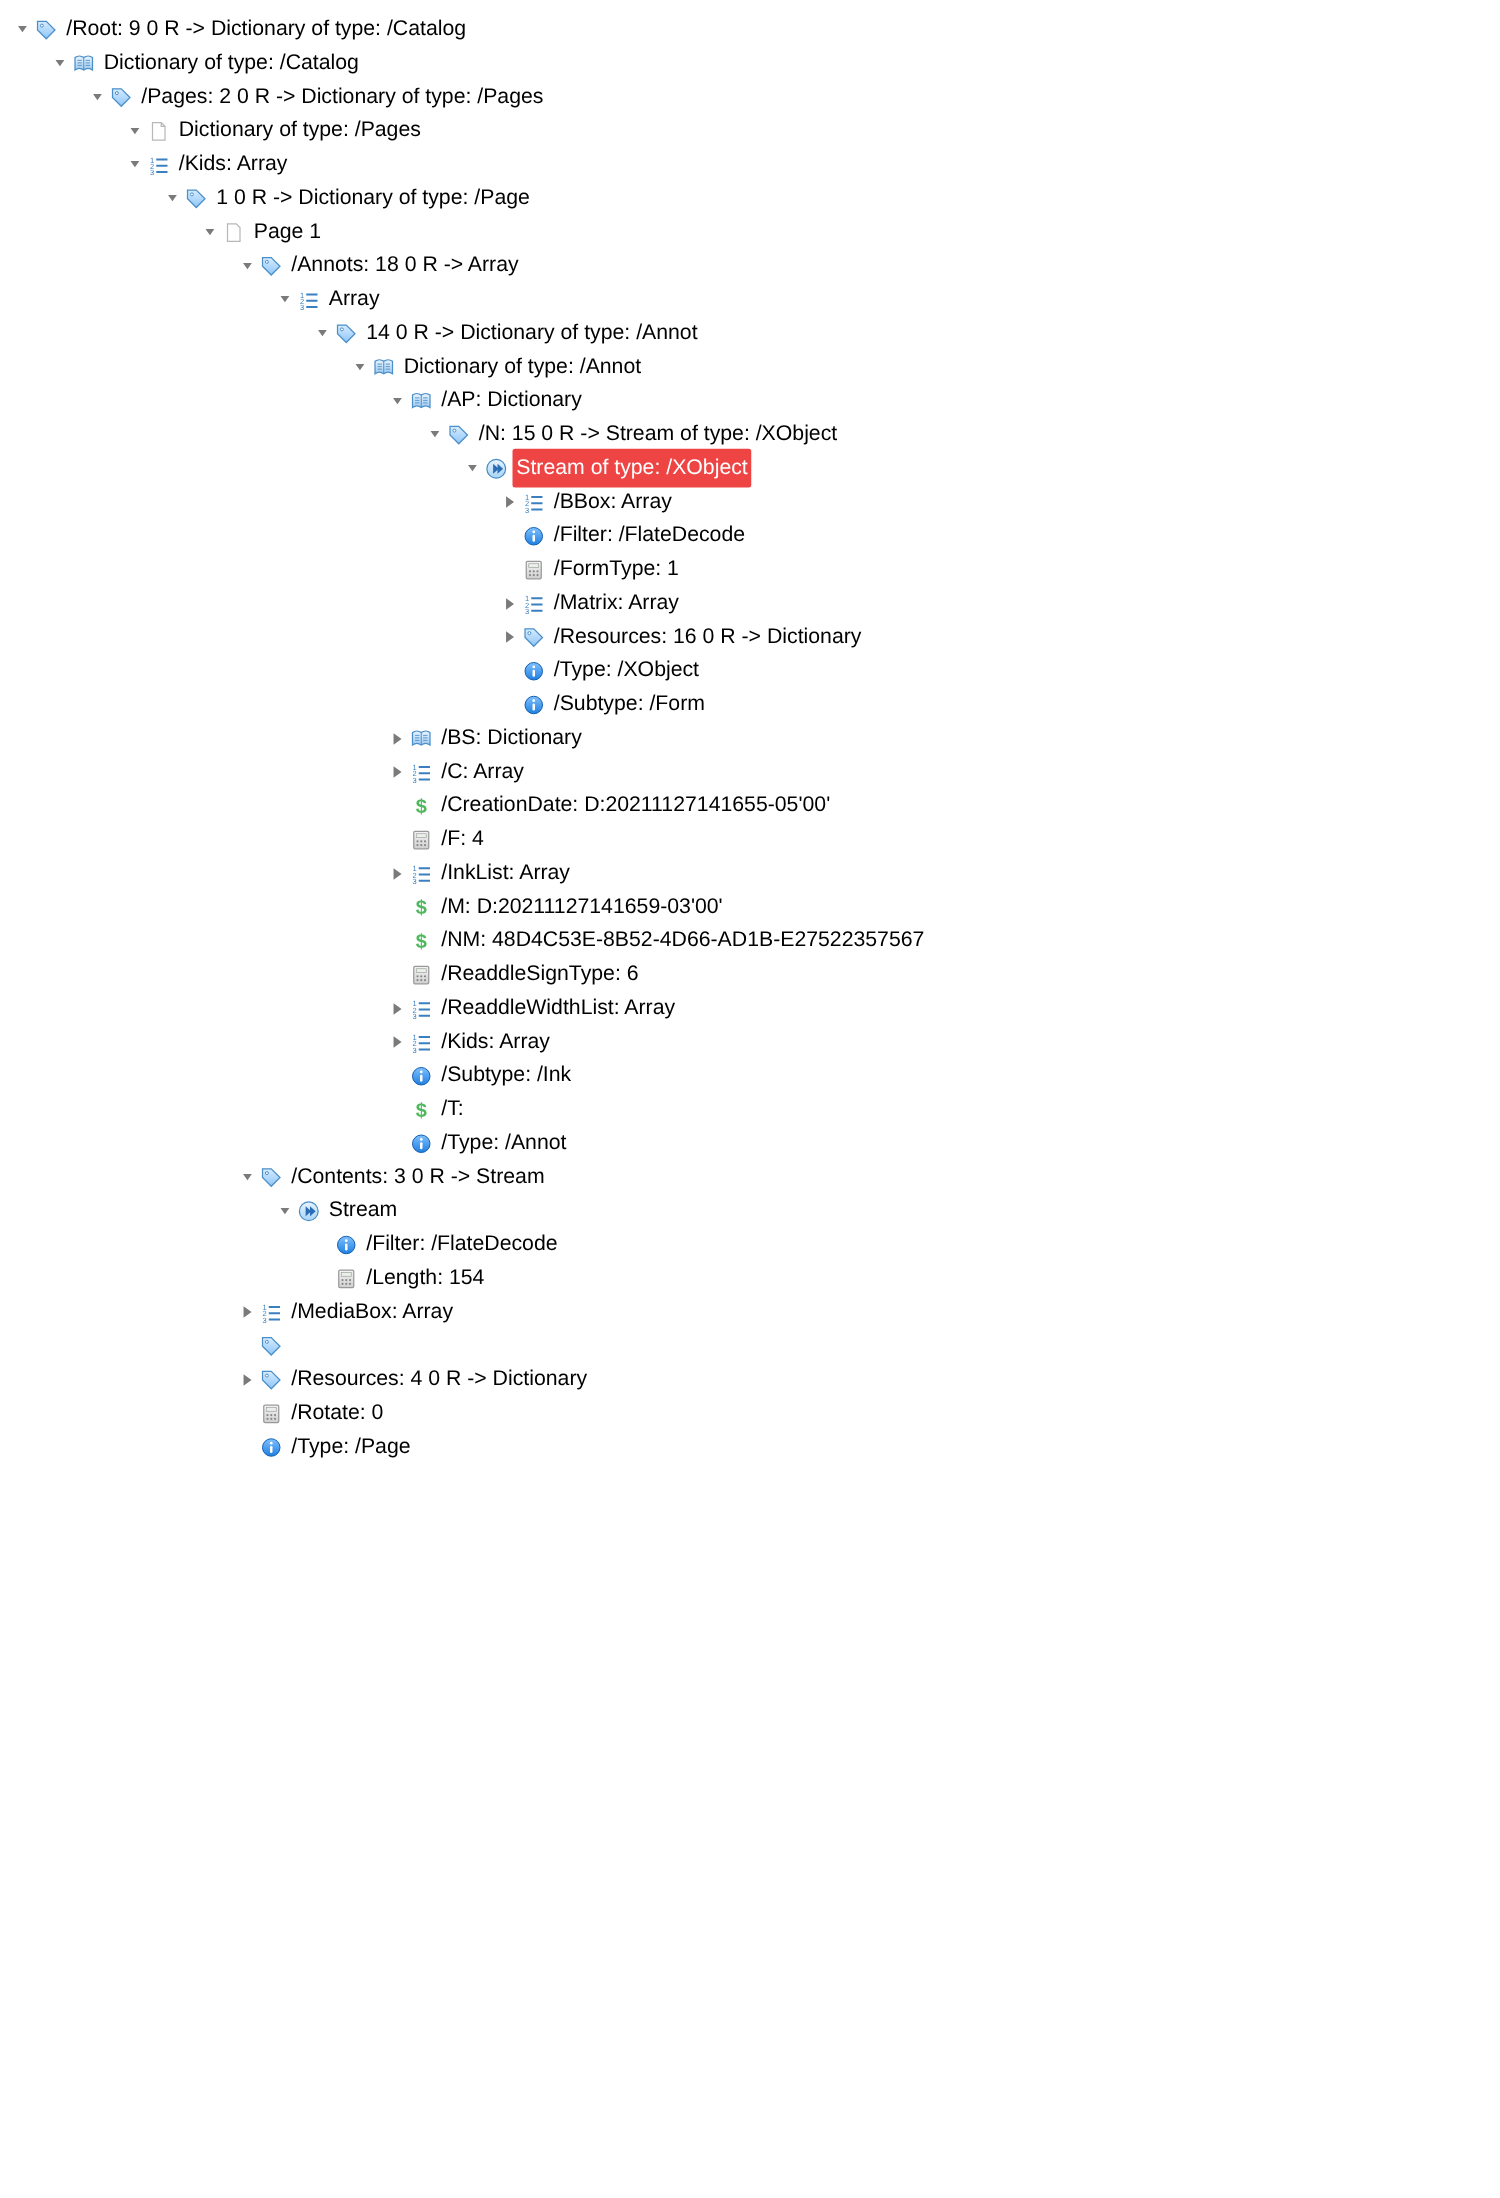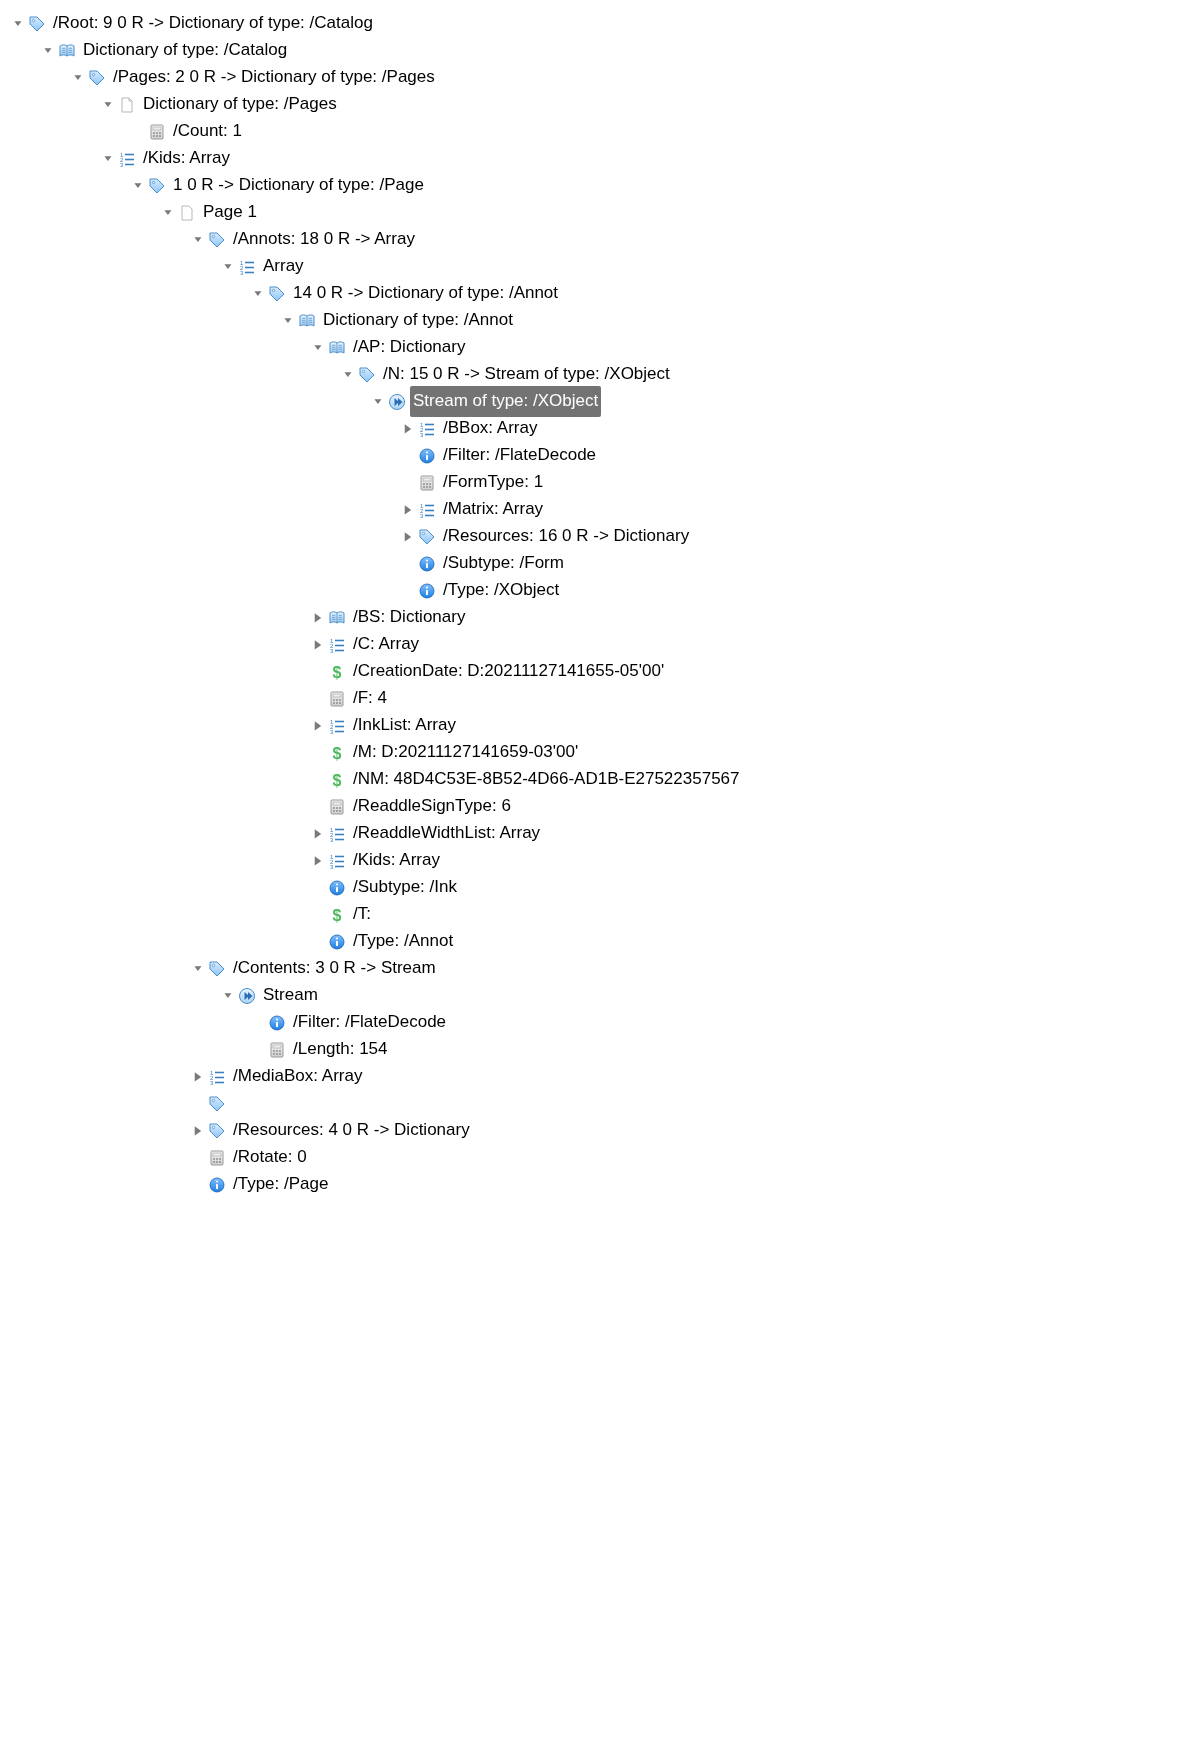--- a/index.html
+++ b/index.html
@@ -2,21 +2,21 @@
 <html><head>
 <meta charset="utf-8">
 <style>
   html,body{margin:0;padding:0;background:#fff;font-family:"Helvetica Neue",Helvetica,Arial,sans-serif;font-size:17px;color:#000;}
   .tree{padding:10px 0 20px 6px;line-height:1.7;}
   .row{display:flex;align-items:center;height:27px;white-space:nowrap;}
   .indent{display:inline-block;}
   .arrow{width:16px;display:inline-flex;justify-content:center;align-items:center;color:#7a7a7a;font-size:12px;user-select:none;}
   .icon{width:18px;height:18px;display:inline-flex;align-items:center;justify-content:center;margin:0 4px 0 2px;}
   .label{padding:1px 3px;border-radius:2px;}
-  .label.selected{background:#737373;color:#fff;text-align:center;}
+  .label.selected{background:#ef4444;color:#fff;text-align:center;}
   svg{display:block;}
 </style>
 </head>
 <body>
 
 <svg width="0" height="0" style="position:absolute">
   <defs>
     <linearGradient id="tagGrad" x1="0" y1="0" x2="0" y2="1">
       <stop offset="0" stop-color="#d7ecff"></stop>
         <stop offset="1" stop-color="#8ec5f7"></stop>
@@ -127,157 +127,147 @@
       <span class="indent" style="width: 94px;"></span>
       <span class="arrow" style="transform: scaleY(0.7);">▼</span>
       <span class="icon">
         <svg width="18" height="18">
           <use href="#ic-doc"></use>
         </svg>
       </span>
       <span class="label">Dictionary of type: /Pages</span>
     </div>
     <div class="row">
+      <span class="indent" style="width: 94px;"></span>
+      <span class="arrow" style="transform: scaleY(0.7);">▼</span>
+      <span class="icon">
+        <svg width="18" height="18">
+          <use href="#ic-list"></use>
+        </svg>
+      </span>
+      <span class="label">/Kids: Array</span>
+    </div>
+    <div class="row">
       <span class="indent" style="width: 124px;"></span>
+      <span class="arrow" style="transform: scaleY(0.7);">▼</span>
+      <span class="icon">
+        <svg width="18" height="18">
+          <use href="#ic-tag"></use>
+        </svg>
+      </span>
+      <span class="label">1 0 R -&gt; Dictionary of type: /Page</span>
+    </div>
+    <div class="row">
+      <span class="indent" style="width: 154px;"></span>
+      <span class="arrow" style="transform: scaleY(0.7);">▼</span>
+      <span class="icon">
+        <svg width="18" height="18">
+          <use href="#ic-page"></use>
+        </svg>
+      </span>
+      <span class="label">Page 1</span>
+    </div>
+    <div class="row">
+      <span class="indent" style="width: 184px;"></span>
+      <span class="arrow" style="transform: scaleY(0.7);">▼</span>
+      <span class="icon">
+        <svg width="18" height="18">
+          <use href="#ic-tag"></use>
+        </svg>
+      </span>
+      <span class="label">/Annots: 18 0 R -&gt; Array</span>
+    </div>
+    <div class="row">
+      <span class="indent" style="width: 214px;"></span>
+      <span class="arrow" style="transform: scaleY(0.7);">▼</span>
+      <span class="icon">
+        <svg width="18" height="18">
+          <use href="#ic-list"></use>
+        </svg>
+      </span>
+      <span class="label">Array</span>
+    </div>
+    <div class="row">
+      <span class="indent" style="width: 244px;"></span>
+      <span class="arrow" style="transform: scaleY(0.7);">▼</span>
+      <span class="icon">
+        <svg width="18" height="18">
+          <use href="#ic-tag"></use>
+        </svg>
+      </span>
+      <span class="label">14 0 R -&gt; Dictionary of type: /Annot</span>
+    </div>
+    <div class="row">
+      <span class="indent" style="width: 274px;"></span>
+      <span class="arrow" style="transform: scaleY(0.7);">▼</span>
+      <span class="icon">
+        <svg width="18" height="18">
+          <use href="#ic-book"></use>
+        </svg>
+      </span>
+      <span class="label">Dictionary of type: /Annot</span>
+    </div>
+    <div class="row">
+      <span class="indent" style="width: 304px;"></span>
+      <span class="arrow" style="transform: scaleY(0.7);">▼</span>
+      <span class="icon">
+        <svg width="18" height="18">
+          <use href="#ic-book"></use>
+        </svg>
+      </span>
+      <span class="label">/AP: Dictionary</span>
+    </div>
+    <div class="row">
+      <span class="indent" style="width: 334px;"></span>
+      <span class="arrow" style="transform: scaleY(0.7);">▼</span>
+      <span class="icon">
+        <svg width="18" height="18">
+          <use href="#ic-tag"></use>
+        </svg>
+      </span>
+      <span class="label">/N: 15 0 R -&gt; Stream of type: /XObject</span>
+    </div>
+    <div class="row">
+      <span class="indent" style="width: 364px;"></span>
+      <span class="arrow" style="transform: scaleY(0.7);">▼</span>
+      <span class="icon">
+        <svg width="18" height="18">
+          <use href="#ic-play"></use>
+        </svg>
+      </span>
+      <span class="label selected">Stream of type: /XObject</span>
+    </div>
+    <div class="row">
+      <span class="indent" style="width: 394px;"></span>
+      <span class="arrow" style="transform: scaleX(0.7);">▶</span>
+      <span class="icon">
+        <svg width="18" height="18">
+          <use href="#ic-list"></use>
+        </svg>
+      </span>
+      <span class="label">/BBox: Array</span>
+    </div>
+    <div class="row">
+      <span class="indent" style="width: 394px;"></span>
+      <span class="arrow"></span>
+      <span class="icon">
+        <svg width="18" height="18">
+          <use href="#ic-info"></use>
+        </svg>
+      </span>
+      <span class="label">/Filter: /FlateDecode</span>
+    </div>
+    <div class="row">
+      <span class="indent" style="width: 394px;"></span>
       <span class="arrow"></span>
       <span class="icon">
         <svg width="18" height="18">
           <use href="#ic-calc"></use>
         </svg>
       </span>
-      <span class="label">/Count: 1</span>
-    </div>
-    <div class="row">
-      <span class="indent" style="width: 94px;"></span>
-      <span class="arrow" style="transform: scaleY(0.7);">▼</span>
-      <span class="icon">
-        <svg width="18" height="18">
-          <use href="#ic-list"></use>
-        </svg>
-      </span>
-      <span class="label">/Kids: Array</span>
-    </div>
-    <div class="row">
-      <span class="indent" style="width: 124px;"></span>
-      <span class="arrow" style="transform: scaleY(0.7);">▼</span>
-      <span class="icon">
-        <svg width="18" height="18">
-          <use href="#ic-tag"></use>
-        </svg>
-      </span>
-      <span class="label">1 0 R -&gt; Dictionary of type: /Page</span>
-    </div>
-    <div class="row">
-      <span class="indent" style="width: 154px;"></span>
-      <span class="arrow" style="transform: scaleY(0.7);">▼</span>
-      <span class="icon">
-        <svg width="18" height="18">
-          <use href="#ic-page"></use>
-        </svg>
-      </span>
-      <span class="label">Page 1</span>
-    </div>
-    <div class="row">
-      <span class="indent" style="width: 184px;"></span>
-      <span class="arrow" style="transform: scaleY(0.7);">▼</span>
-      <span class="icon">
-        <svg width="18" height="18">
-          <use href="#ic-tag"></use>
-        </svg>
-      </span>
-      <span class="label">/Annots: 18 0 R -&gt; Array</span>
-    </div>
-    <div class="row">
-      <span class="indent" style="width: 214px;"></span>
-      <span class="arrow" style="transform: scaleY(0.7);">▼</span>
-      <span class="icon">
-        <svg width="18" height="18">
-          <use href="#ic-list"></use>
-        </svg>
-      </span>
-      <span class="label">Array</span>
-    </div>
-    <div class="row">
-      <span class="indent" style="width: 244px;"></span>
-      <span class="arrow" style="transform: scaleY(0.7);">▼</span>
-      <span class="icon">
-        <svg width="18" height="18">
-          <use href="#ic-tag"></use>
-        </svg>
-      </span>
-      <span class="label">14 0 R -&gt; Dictionary of type: /Annot</span>
-    </div>
-    <div class="row">
-      <span class="indent" style="width: 274px;"></span>
-      <span class="arrow" style="transform: scaleY(0.7);">▼</span>
-      <span class="icon">
-        <svg width="18" height="18">
-          <use href="#ic-book"></use>
-        </svg>
-      </span>
-      <span class="label">Dictionary of type: /Annot</span>
-    </div>
-    <div class="row">
-      <span class="indent" style="width: 304px;"></span>
-      <span class="arrow" style="transform: scaleY(0.7);">▼</span>
-      <span class="icon">
-        <svg width="18" height="18">
-          <use href="#ic-book"></use>
-        </svg>
-      </span>
-      <span class="label">/AP: Dictionary</span>
-    </div>
-    <div class="row">
-      <span class="indent" style="width: 334px;"></span>
-      <span class="arrow" style="transform: scaleY(0.7);">▼</span>
-      <span class="icon">
-        <svg width="18" height="18">
-          <use href="#ic-tag"></use>
-        </svg>
-      </span>
-      <span class="label">/N: 15 0 R -&gt; Stream of type: /XObject</span>
-    </div>
-    <div class="row">
-      <span class="indent" style="width: 364px;"></span>
-      <span class="arrow" style="transform: scaleY(0.7);">▼</span>
-      <span class="icon">
-        <svg width="18" height="18">
-          <use href="#ic-play"></use>
-        </svg>
-      </span>
-      <span class="label selected">Stream of type: /XObject</span>
-    </div>
-    <div class="row">
-      <span class="indent" style="width: 394px;"></span>
-      <span class="arrow" style="transform: scaleX(0.7);">▶</span>
-      <span class="icon">
-        <svg width="18" height="18">
-          <use href="#ic-list"></use>
-        </svg>
-      </span>
-      <span class="label">/BBox: Array</span>
-    </div>
-    <div class="row">
-      <span class="indent" style="width: 394px;"></span>
-      <span class="arrow"></span>
-      <span class="icon">
-        <svg width="18" height="18">
-          <use href="#ic-info"></use>
-        </svg>
-      </span>
-      <span class="label">/Filter: /FlateDecode</span>
-    </div>
-    <div class="row">
-      <span class="indent" style="width: 394px;"></span>
-      <span class="arrow"></span>
-      <span class="icon">
-        <svg width="18" height="18">
-          <use href="#ic-calc"></use>
-        </svg>
-      </span>
       <span class="label">/FormType: 1</span>
     </div>
     <div class="row">
       <span class="indent" style="width: 394px;"></span>
       <span class="arrow" style="transform: scaleX(0.7);">▶</span>
       <span class="icon">
         <svg width="18" height="18">
           <use href="#ic-list"></use>
         </svg>
       </span>
@@ -294,31 +284,31 @@
       <span class="label">/Resources: 16 0 R -&gt; Dictionary</span>
     </div>
     <div class="row">
       <span class="indent" style="width: 394px;"></span>
       <span class="arrow"></span>
       <span class="icon">
         <svg width="18" height="18">
           <use href="#ic-info"></use>
         </svg>
       </span>
+      <span class="label">/Type: /XObject</span>
+    </div>
+    <div class="row">
+      <span class="indent" style="width: 394px;"></span>
+      <span class="arrow"></span>
+      <span class="icon">
+        <svg width="18" height="18">
+          <use href="#ic-info"></use>
+        </svg>
+      </span>
       <span class="label">/Subtype: /Form</span>
-    </div>
-    <div class="row">
-      <span class="indent" style="width: 394px;"></span>
-      <span class="arrow"></span>
-      <span class="icon">
-        <svg width="18" height="18">
-          <use href="#ic-info"></use>
-        </svg>
-      </span>
-      <span class="label">/Type: /XObject</span>
     </div>
     <div class="row">
       <span class="indent" style="width: 304px;"></span>
       <span class="arrow" style="transform: scaleX(0.7);">▶</span>
       <span class="icon">
         <svg width="18" height="18">
           <use href="#ic-book"></use>
         </svg>
       </span>
       <span class="label">/BS: Dictionary</span>

